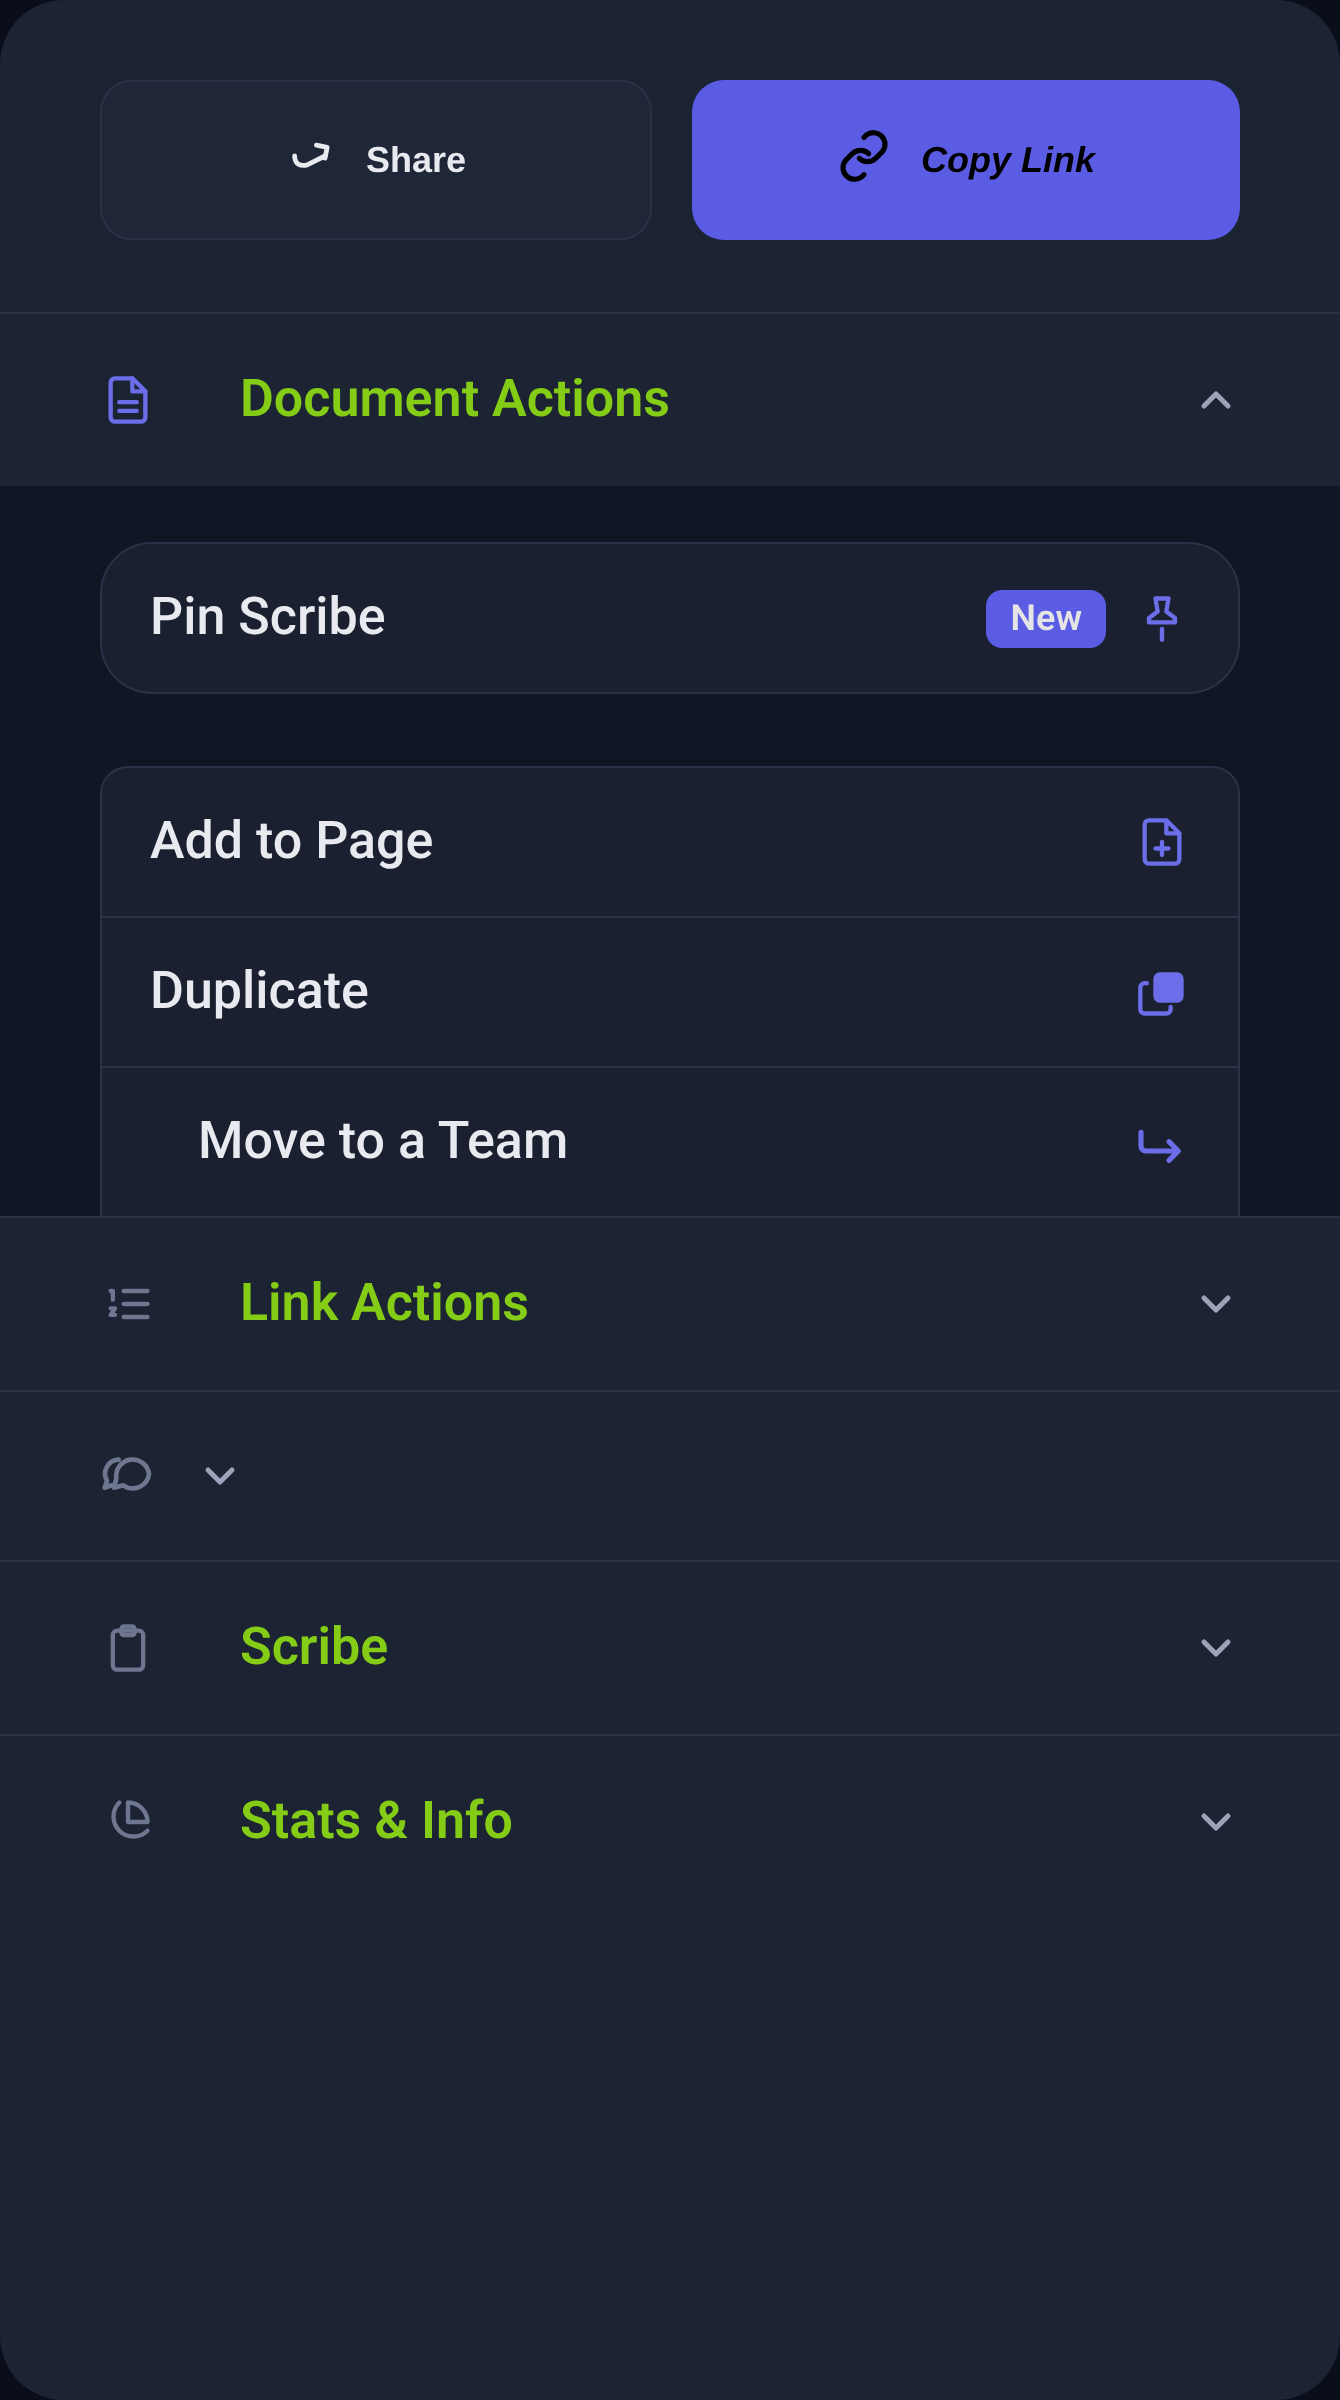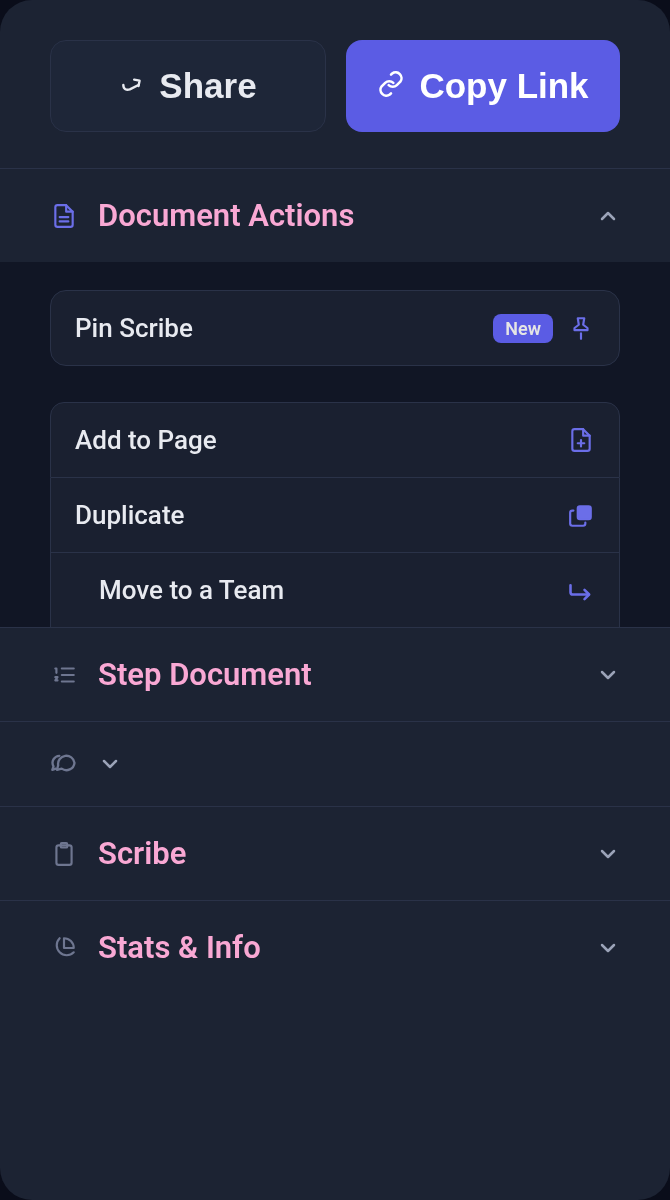--- a/index.html
+++ b/index.html
@@ -19,39 +19,40 @@
       display: flex;
       flex-direction: column;
     }
     .header-buttons {
       display: flex;
       gap: 20px;
       padding: 40px 50px 36px 50px;
     }
     .btn {
       flex: 1;
-      height: 92px;
+      height: 80px;
       border-radius: 16px;
       display: flex;
       align-items: center;
       justify-content: center;
       gap: 14px;
-      font-size: 35px;
+      font-size: 18px;
       font-weight: 600;
       cursor: pointer;
       border: none;
     }
     .btn-share {
       background: #1e2638;
       color: #e8eaf0;
       border: 1px solid #2a3248;
     }
     .btn-copy {
       background: #5b5ce4;
-      color: #ffffff;
+      color: #000000;
+      font-style: italic;
     }
     .section {
       border-top: 1px solid #2a3248;
     }
     .section-header {
       display: flex;
       align-items: center;
       padding: 28px 50px;
       cursor: pointer;
       gap: 20px;
@@ -62,44 +63,45 @@
       display: flex;
       align-items: center;
       justify-content: center;
       color: #7b7fc9;
     }
     .section-header .icon-box.muted {
       color: #6e7690;
     }
     .section-title {
       flex: 1;
-      font-size: 31px;
+      font-size: 26px;
       font-weight: 600;
-      color: #f9a8d4;
+      color: #84cc16;
+      margin-left: 22px;
     }
     .chevron {
       color: #9ba3b8;
       width: 24px;
       height: 24px;
     }
     .section-body {
       background: #111625;
       padding: 28px 50px 0 50px;
     }
     .action-item {
       display: flex;
       align-items: center;
       padding: 22px 24px;
       background: #1a2030;
       border: 1px solid #2a3248;
       cursor: pointer;
       gap: 14px;
     }
     .action-item.standalone {
-      border-radius: 16px;
+      border-radius: 26px;
       margin-bottom: 24px;
       justify-content: center;
     }
     .action-group .action-item:first-child {
       border-radius: 14px 14px 0 0;
       margin-top: 36px;
     }
     .action-group .action-item:not(:first-child) {
       border-top: none;
       align-items: flex-end;
@@ -223,21 +225,21 @@
     <div class="section-header">
       <span class="icon-box muted">
         <svg width="26" height="26" viewBox="0 0 24 24" fill="none" stroke="currentColor" stroke-width="2" stroke-linecap="round" stroke-linejoin="round">
             <line x1="10" y1="6" x2="21" y2="6"></line>
             <line x1="10" y1="12" x2="21" y2="12"></line>
             <line x1="10" y1="18" x2="21" y2="18"></line>
             <path d="M4 6h1v4"></path>
             <path d="M4 14h2l-2 3h2"></path>
           </svg>
       </span>
-      <span class="section-title">Step Document</span>
+      <span class="section-title">Link Actions</span>
       <span class="chevron">
         <svg width="24" height="24" viewBox="0 0 24 24" fill="none" stroke="currentColor" stroke-width="2.5" stroke-linecap="round" stroke-linejoin="round">
             <polyline points="6 9 12 15 18 9"></polyline>
           </svg>
       </span>
     </div>
   </div>
 
 
   <div class="section">

